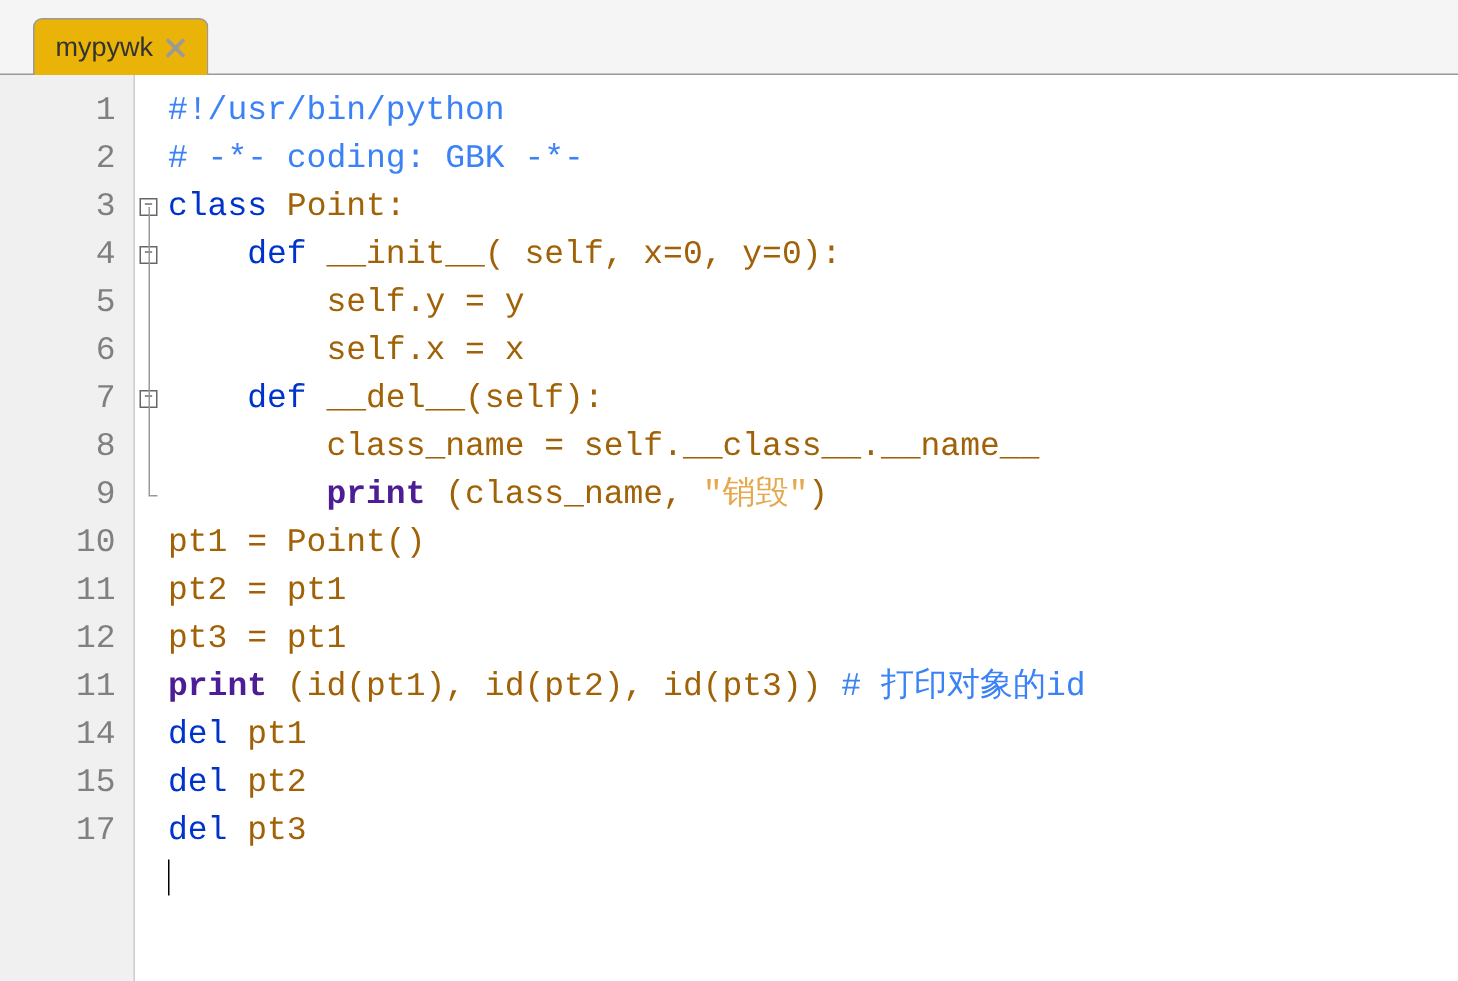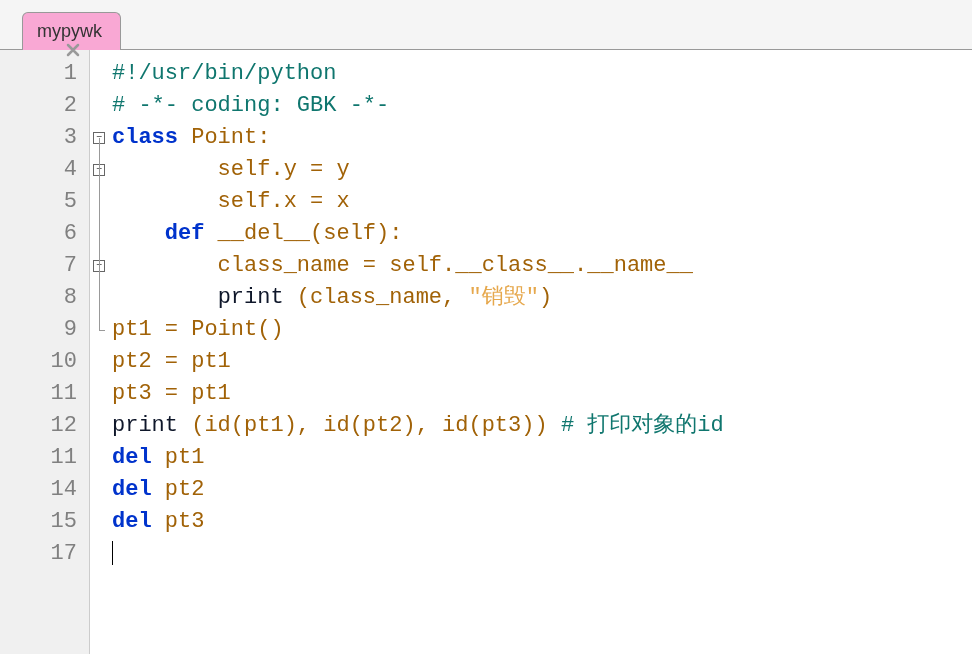--- a/index.html
+++ b/index.html
@@ -15,29 +15,28 @@
       display: flex;
       align-items: flex-end;
       height: 50px;
       background: #f5f5f5;
       padding-left: 22px;
       border-bottom: 1px solid #999;
     }
     .tab {
       display: flex;
       align-items: center;
-      background: #f9a8d4;
+      background: #eab308;
       border: 1px solid #999;
       border-bottom: none;
       border-radius: 6px 6px 0 0;
       padding: 8px 12px 8px 14px;
       height: 38px;
       position: relative;
       top: 1px;
-      flex-direction: column;
     }
     .tab-label {
       font-family: Arial, sans-serif;
       font-size: 18px;
       color: #333;
       margin-right: 6px;
     }
     .close-icon {
       width: 18px;
       height: 18px;
@@ -118,25 +117,25 @@
       overflow: hidden;
     }
     .code-line {
       height: 32px;
       line-height: 32px;
       font-size: 22px;
       white-space: pre;
       padding-left: 4px;
       font-family: 'Courier New', monospace;
     }
-    .tk-comment { color: #0f766e; }
-    .tk-keyword { color: #0033cc; font-weight: bold; text-align: right; }
+    .tk-comment { color: #3b82f6; }
+    .tk-keyword { color: #0033cc; font-weight: normal; text-align: right; }
     .tk-default { color: #a16207; }
     .tk-string { color: #e6a84d; }
-    .tk-builtin { color: #0f172a; font-weight: normal; }
+    .tk-builtin { color: #4c1d95; font-weight: bold; }
     .cursor-line .code-text::before {
       content: "";
       display: inline-block;
       width: 1px;
       height: 24px;
       background: #000;
       vertical-align: middle;
     }
   </style>
 </head>
@@ -208,20 +207,21 @@
       <div class="fold-cell"></div>
       <div class="fold-cell"></div>
       <div class="fold-cell"></div>
       <div class="fold-cell"></div>
       <div class="fold-cell"></div>
     </div>
   <div class="code-area" id="codearea">
       <div class="code-line"><span class="code-text"><span class="tk-comment">#!/usr/bin/python</span></span></div>
       <div class="code-line"><span class="code-text"><span class="tk-comment"># -*- coding: GBK -*-</span></span></div>
       <div class="code-line"><span class="code-text"><span class="tk-keyword">class</span><span class="tk-default"> Point:</span></span></div>
+      <div class="code-line"><span class="code-text"><span class="tk-default">    </span><span class="tk-keyword">def</span><span class="tk-default"> __init__( self, x=0, y=0):</span></span></div>
       <div class="code-line"><span class="code-text"><span class="tk-default">        self.y = y</span></span></div>
       <div class="code-line"><span class="code-text"><span class="tk-default">        self.x = x</span></span></div>
       <div class="code-line"><span class="code-text"><span class="tk-default">    </span><span class="tk-keyword">def</span><span class="tk-default"> __del__(self):</span></span></div>
       <div class="code-line"><span class="code-text"><span class="tk-default">        class_name = self.__class__.__name__</span></span></div>
       <div class="code-line"><span class="code-text"><span class="tk-default">        </span><span class="tk-builtin">print</span><span class="tk-default"> (class_name, </span><span class="tk-string">"销毁"</span><span class="tk-default">)</span></span></div>
       <div class="code-line"><span class="code-text"><span class="tk-default">pt1 = Point()</span></span></div>
       <div class="code-line"><span class="code-text"><span class="tk-default">pt2 = pt1</span></span></div>
       <div class="code-line"><span class="code-text"><span class="tk-default">pt3 = pt1</span></span></div>
       <div class="code-line"><span class="code-text"><span class="tk-builtin">print</span><span class="tk-default"> (id(pt1), id(pt2), id(pt3)) </span><span class="tk-comment"># 打印对象的id</span></span></div>
       <div class="code-line"><span class="code-text"><span class="tk-keyword">del</span><span class="tk-default"> pt1</span></span></div>

